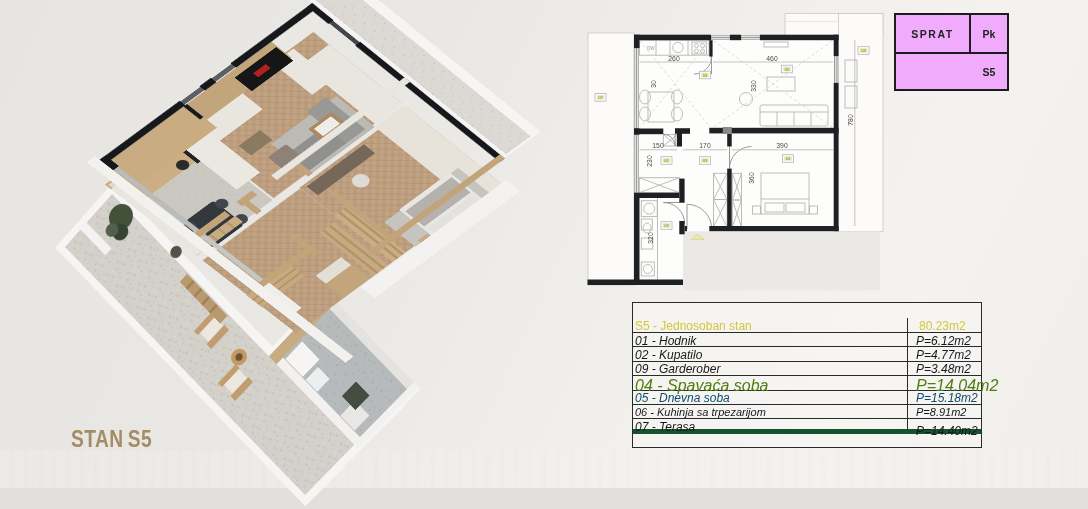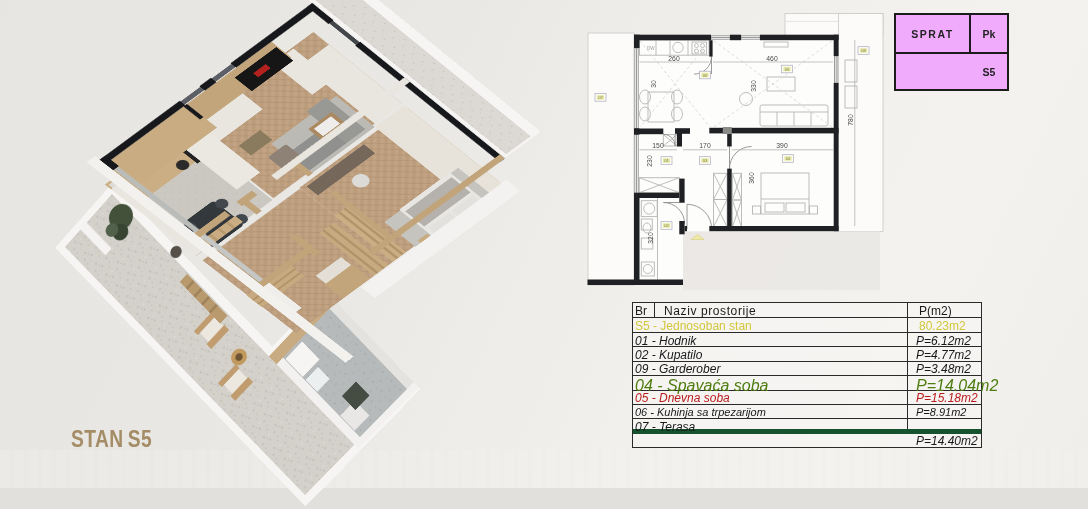--- a/index.html
+++ b/index.html
@@ -518,27 +518,20 @@
 <div style="position:absolute;left:0;top:0;width:75px;height:39px;border-right:2.2px solid #1c1c1c;border-bottom:2.2px solid #1c1c1c;box-sizing:border-box;display:flex;align-items:center;justify-content:center;font-size:10.5px;font-weight:bold;letter-spacing:1.5px;color:#222">SPRAT</div>
 
 <div style="position:absolute;left:75px;top:0;right:0;height:39px;border-bottom:2.2px solid #1c1c1c;box-sizing:border-box;display:flex;align-items:center;justify-content:center;font-size:10.5px;font-weight:bold;color:#222">Pk</div>
 
 
 <div style="position:absolute;left:75px;top:39px;right:0;bottom:0;display:flex;align-items:center;justify-content:center;font-size:10.5px;font-weight:bold;color:#222">S5</div>
 </div>
 
 <div style="position:absolute;left:632px;top:302px;width:350px;height:145.5px;border:1.4px solid #2a2a2a;box-sizing:border-box;background:rgba(250,249,247,0.45)">
 
-<div style="position:absolute;left:0;top:0;width:100%;height:15px;border-bottom:1px solid #2a2a2a;box-sizing:border-box">
-      <span style="position:absolute;left:2px;top:1px;font-size:12px;color:#1a1a1a">Br</span>
-      <div style="position:absolute;left:21px;top:0;height:100%;border-left:1px solid #2a2a2a"></div>
-      <span style="position:absolute;left:31px;top:1px;font-size:12px;letter-spacing:0.6px;color:#1a1a1a">Naziv prostorije</span>
-      <div style="position:absolute;left:274px;top:0;height:100%;border-left:1px solid #2a2a2a"></div>
-      <span style="position:absolute;left:286px;top:1px;font-size:12px;color:#1a1a1a">P(m2)</span>
-    </div>
 
 <div style="position:absolute;left:0;top:15px;width:100%;height:15px;border-bottom:1px solid #2a2a2a;box-sizing:border-box;color:#d2c63c;font-size:12px">
       <span style="position:absolute;left:2px;top:1px">S5 - Jednosoban stan</span>
       <div style="position:absolute;left:274px;top:0;height:100%;border-left:1px solid #2a2a2a"></div>
       <span style="position:absolute;left:286px;top:1px">80.23m2</span>
     </div>
 
 <div style="position:absolute;left:0;top:30.0px;width:100%;height:14.4px;border-bottom:1px solid #2a2a2a;box-sizing:border-box;font-size:12px;font-style:italic;color:#17181a">
       <span style="position:absolute;left:2px;top:0.5px">01 - Hodnik</span>
       <div style="position:absolute;left:274px;top:0;height:100%;border-left:1px solid #2a2a2a"></div>
@@ -556,32 +549,32 @@
       <div style="position:absolute;left:274px;top:0;height:100%;border-left:1px solid #2a2a2a"></div>
       <span style="position:absolute;left:283px;top:0.5px">P=3.48m2</span>
     </div>
 
 <div style="position:absolute;left:0;top:73.2px;width:100%;height:14.4px;border-bottom:1px solid #2a2a2a;box-sizing:border-box;font-size:16px;font-style:italic;color:#4d7c0f">
       <span style="position:absolute;left:2px;top:0.5px">04 - Spavaća soba</span>
       <div style="position:absolute;left:274px;top:0;height:100%;border-left:1px solid #2a2a2a"></div>
       <span style="position:absolute;left:283px;top:0.5px">P=14.04m2</span>
     </div>
 
-<div style="position:absolute;left:0;top:87.6px;width:100%;height:14.4px;border-bottom:1px solid #2a2a2a;box-sizing:border-box;font-size:12px;font-style:italic;color:#b91c1c">
+<div style="position:absolute;left:0;top:87.6px;width:100%;height:14.4px;border-bottom:1px solid #2a2a2a;box-sizing:border-box;font-size:12px;font-style:italic;color:#0c4a6e">
       <span style="position:absolute;left:2px;top:0.5px">05 - Dnevna soba</span>
       <div style="position:absolute;left:274px;top:0;height:100%;border-left:1px solid #2a2a2a"></div>
       <span style="position:absolute;left:283px;top:0.5px">P=15.18m2</span>
     </div>
 
 <div style="position:absolute;left:0;top:102.0px;width:100%;height:14.4px;border-bottom:1px solid #2a2a2a;box-sizing:border-box;font-size:11px;font-style:italic;color:#17181a">
       <span style="position:absolute;left:2px;top:0.5px">06 - Kuhinja sa trpezarijom</span>
       <div style="position:absolute;left:274px;top:0;height:100%;border-left:1px solid #2a2a2a"></div>
       <span style="position:absolute;left:283px;top:0.5px">P=8.91m2</span>
     </div>
 
 <div style="position:absolute;left:0;top:116.4px;width:100%;height:14.4px;border-bottom:5px solid #14532d;box-sizing:border-box;font-size:12px;font-style:italic;color:#17181a">
       <span style="position:absolute;left:2px;top:0.5px">07 - Terasa</span>
       <div style="position:absolute;left:274px;top:0;height:100%;border-left:1px solid #2a2a2a"></div>
-      <span style="position:absolute;left:283px;top:15px">P=14.40m2</span>
+      <span style="position:absolute;left:283px;top:5px">P=14.40m2</span>
     </div>
 
 </div>
 
 <div style="position:absolute;left:71px;top:425px;font-size:24px;font-weight:bold;color:#a38c66;letter-spacing:0.5px;transform:scaleX(0.80);transform-origin:0 0">STAN S5</div>
 </body></html>

